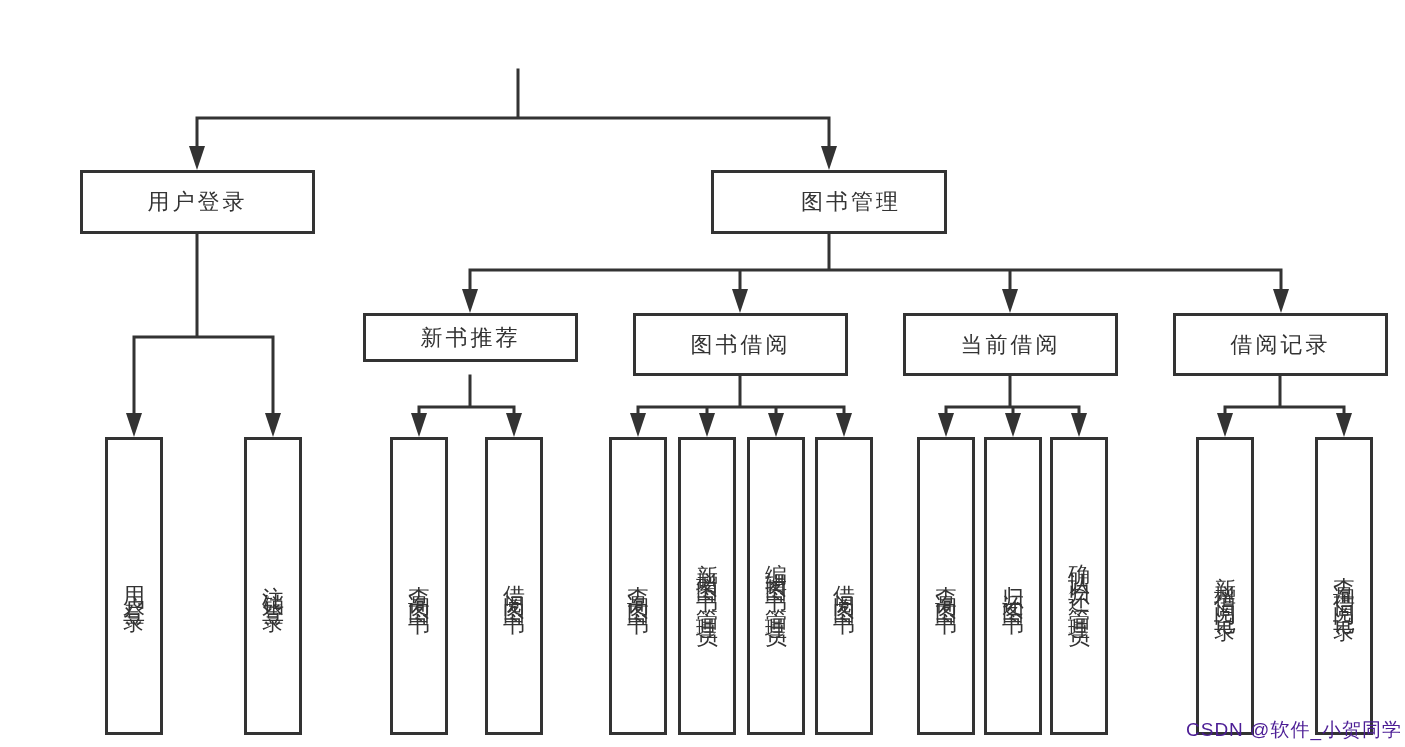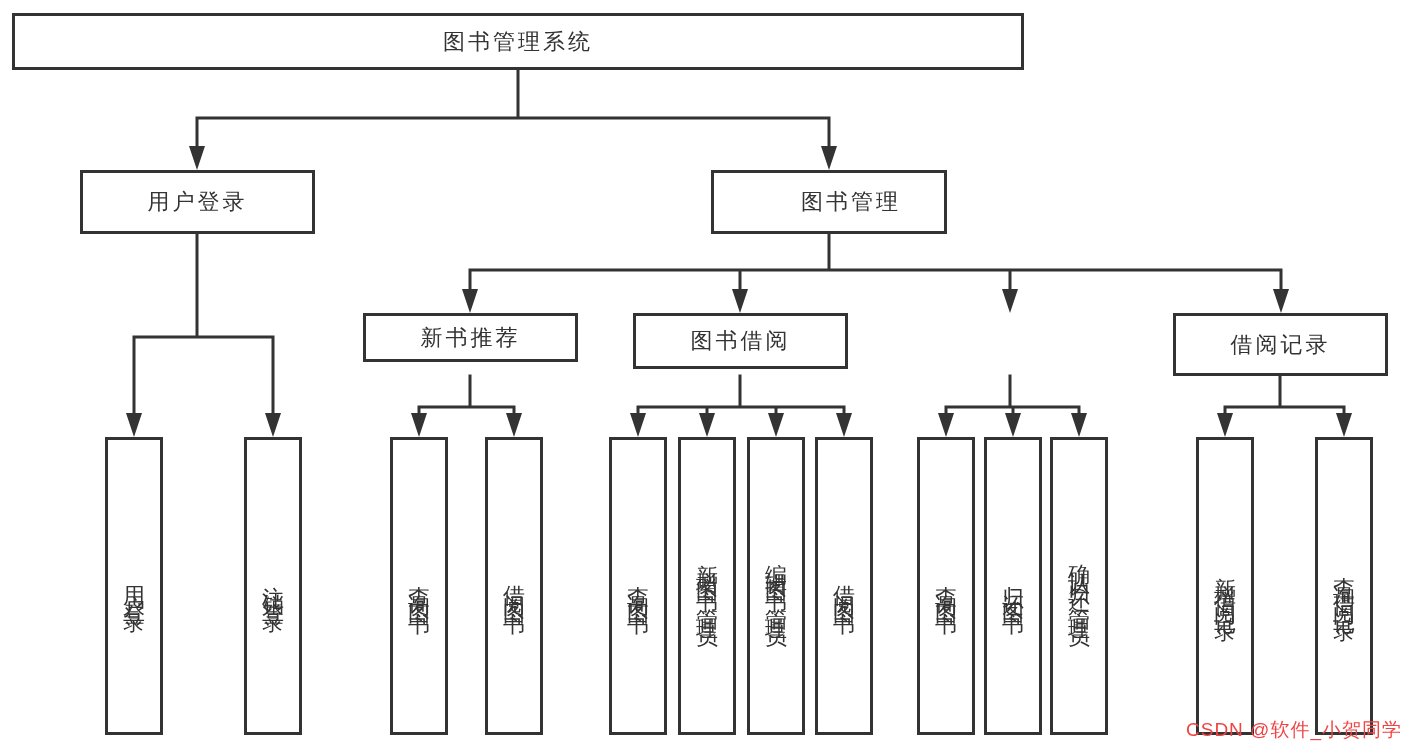--- a/index.html
+++ b/index.html
@@ -14,21 +14,21 @@
     display:flex;align-items:center;justify-content:center;
     font-size:22px;color:#333333;
   }
   .h-node{letter-spacing:3px;white-space:nowrap;}
   .v-node{
     writing-mode:vertical-rl;text-orientation:mixed;
     letter-spacing:9px;line-height:1;font-size:22px;
   }
   .watermark{
     position:absolute;z-index:6;font-size:19px;letter-spacing:1px;
-    color:#ef4444;white-space:nowrap;
+    color:#4c1d95;white-space:nowrap;
   }
   path.wire{stroke:#333333;stroke-width:3;fill:none;stroke-linecap:square;}
   polygon.arrow{fill:#333333;stroke:none;}
 </style>
 </head>
 <body>
 
 <div class="canvas">
 
   <svg class="wires" width="1405" height="747" viewBox="0 0 1405 747">
@@ -67,27 +67,27 @@
       <polygon class="arrow" points="1005,413 1021,413 1013,437"></polygon>
       <polygon class="arrow" points="1071,413 1087,413 1079,437"></polygon>
     </g>
     <g>
       <path class="wire" d="M1280,376 V407 M1225,407 H1344 M1225,407 V420 M1344,407 V420"></path>
       <polygon class="arrow" points="1217,413 1233,413 1225,437"></polygon>
       <polygon class="arrow" points="1336,413 1352,413 1344,437"></polygon>
     </g>
   </svg>
 
-  <div class="node h-node" style="left:12px;top:13px;width:1012px;height:57px;">图书管理系统</div>
 
   <div class="node h-node" style="left:80px;top:170px;width:235px;height:64px;">用户登录</div>
   <div class="node h-node" style="left:711px;top:170px;width:236px;height:64px;padding-left:44px;">图书管理</div>
 
   <div class="node h-node" style="left:363px;top:313px;width:215px;height:49px;">新书推荐</div>
-  <div class="node h-node" style="left:633px;top:313px;width:215px;height:56px;">图书借阅</div>
+  <div class="node h-node" style="left:633px;top:313px;width:215px;height:63px;">图书借阅</div>
+  <div class="node h-node" style="left:903px;top:313px;width:215px;height:63px;">当前借阅</div>
   <div class="node h-node" style="left:1173px;top:313px;width:215px;height:63px;">借阅记录</div>
 
   <div class="node v-node" style="left:105px;top:437px;width:58px;height:298px;">用户登录</div>
   <div class="node v-node" style="left:244px;top:437px;width:58px;height:298px;">注销登录</div>
 
   <div class="node v-node" style="left:390px;top:437px;width:58px;height:298px;">查询图书</div>
   <div class="node v-node" style="left:485px;top:437px;width:58px;height:298px;">借阅图书</div>
 
   <div class="node v-node" style="left:609px;top:437px;width:58px;height:298px;">查询图书</div>
   <div class="node v-node" style="left:678px;top:437px;width:58px;height:298px;">新增图书（管理员）</div>

